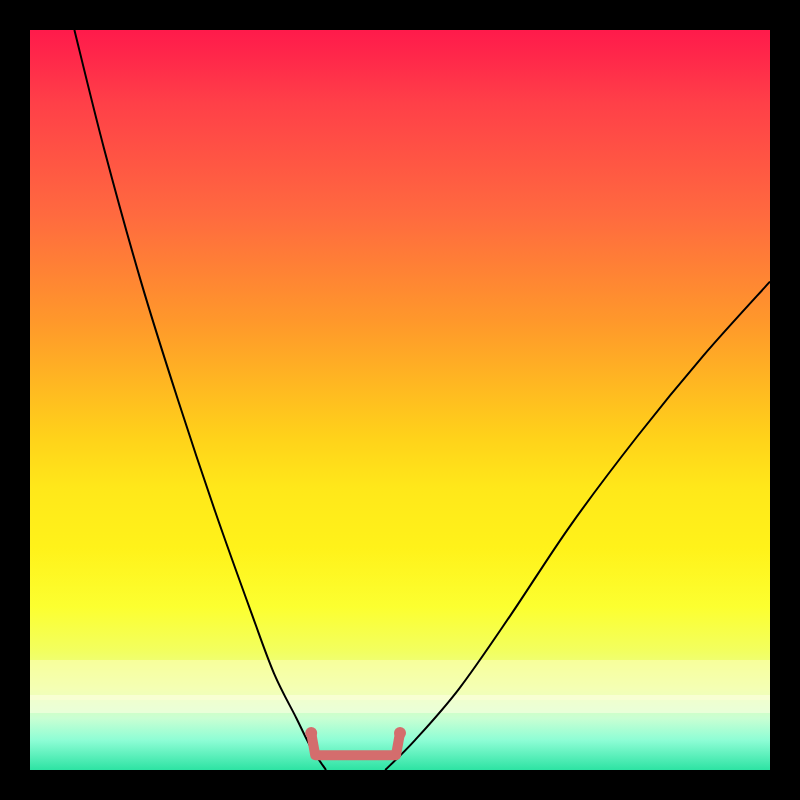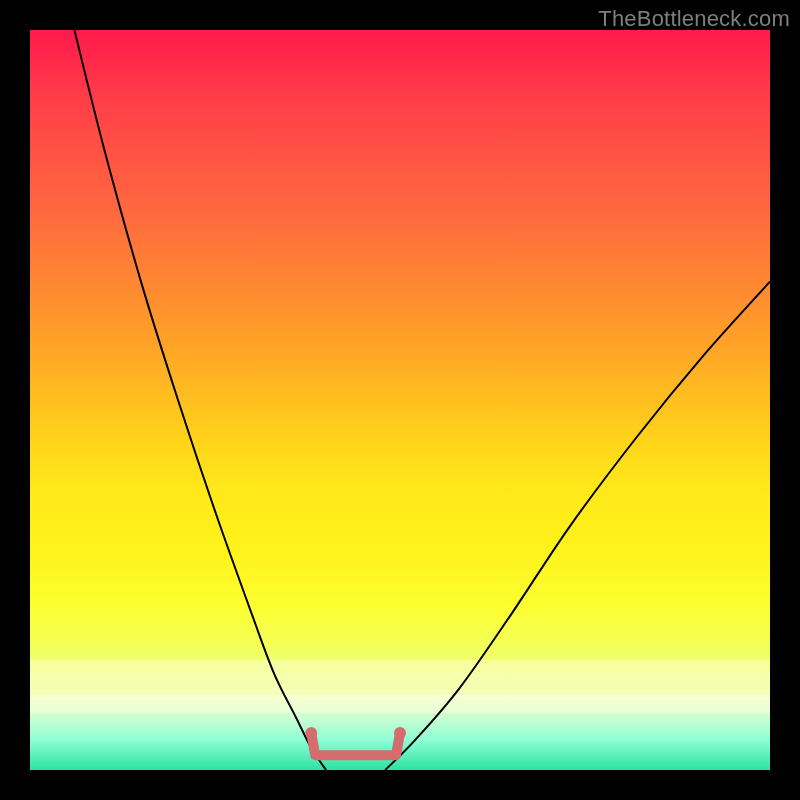--- a/index.html
+++ b/index.html
@@ -81,21 +81,20 @@
     fill: none;
   }
   .bracket-dot {
     fill: #d46d6d;
   }
 </style>
 </head>
 <body>
 
 <div class="frame">
-  <div class="watermark">TheBottleneck.com</div>
 
   <div class="plot">
     <div class="band b1"></div>
     <div class="band b2"></div>
 
     <svg class="curve" viewBox="0 0 740 740">
 
       <path id="left-branch" class="line-main" d="M 44.4 0 C 49.33333333333333 19.73333333333333, 62.9 76.46666666666664, 74 118.39999999999998 C 85.1 160.33333333333331, 98.66666666666667 209.66666666666663, 111 251.59999999999997 C 123.33333333333333 293.5333333333333, 135.66666666666666 331.76666666666665, 148 370 C 160.33333333333334 408.23333333333335, 172.66666666666666 445.23333333333335, 185 481 C 197.33333333333334 516.7666666666667, 212.13333333333333 557.4666666666667, 222 584.6 C 231.86666666666667 611.7333333333333, 236.8 626.5333333333333, 244.20000000000002 643.8 C 251.60000000000002 661.0666666666666, 260.2333333333333 675.8666666666667, 266.4 688.2 C 272.56666666666666 700.5333333333334, 276.26666666666665 709.1666666666666, 281.2 717.8 C 286.1333333333333 726.4333333333333, 293.5333333333333 736.3, 296 740"></path>
 
       <path id="right-branch" class="line-main" d="M 355.2 740 C 360.1333333333333 735.0666666666666, 372.4666666666667 723.9666666666667, 384.8 710.4 C 397.1333333333333 696.8333333333333, 413.16666666666663 679.5666666666667, 429.2 658.6 C 445.23333333333335 637.6333333333333, 462.5 611.7333333333333, 481 584.6 C 499.5 557.4666666666667, 519.2333333333332 525.4, 540.1999999999999 495.79999999999995 C 561.1666666666666 466.19999999999993, 584.5999999999999 435.3666666666667, 606.8 407 C 629 378.6333333333333, 651.1999999999999 351.5, 673.4 325.59999999999997 C 695.6 299.69999999999993, 728.9 263.9333333333333, 740 251.59999999999997"></path>

